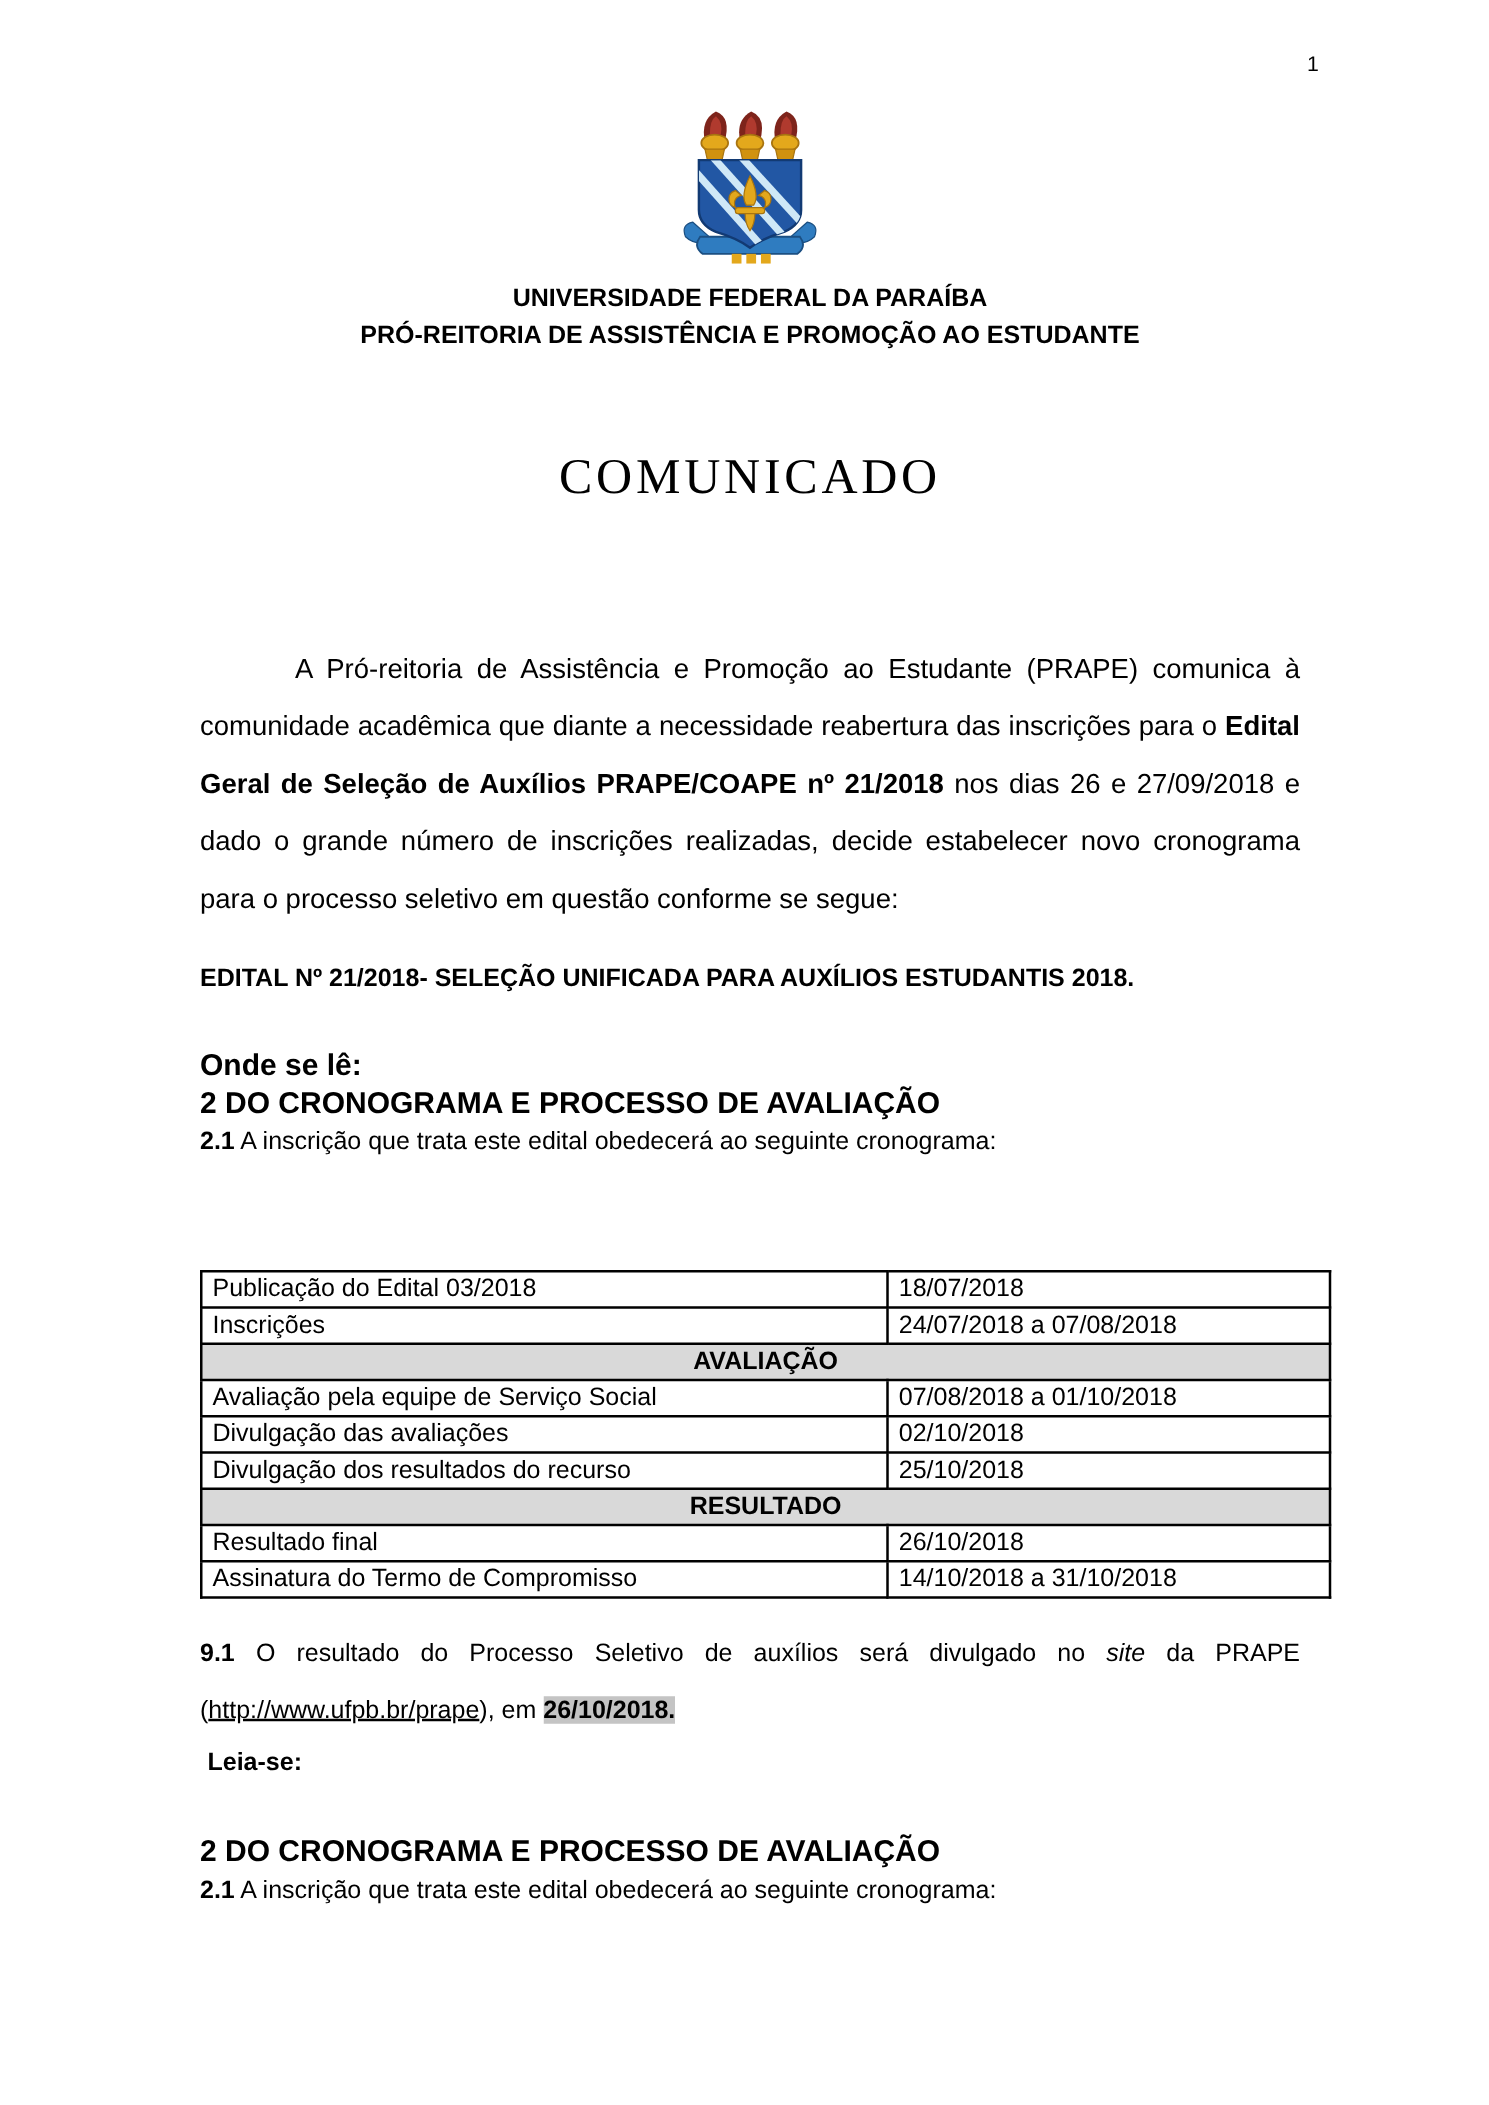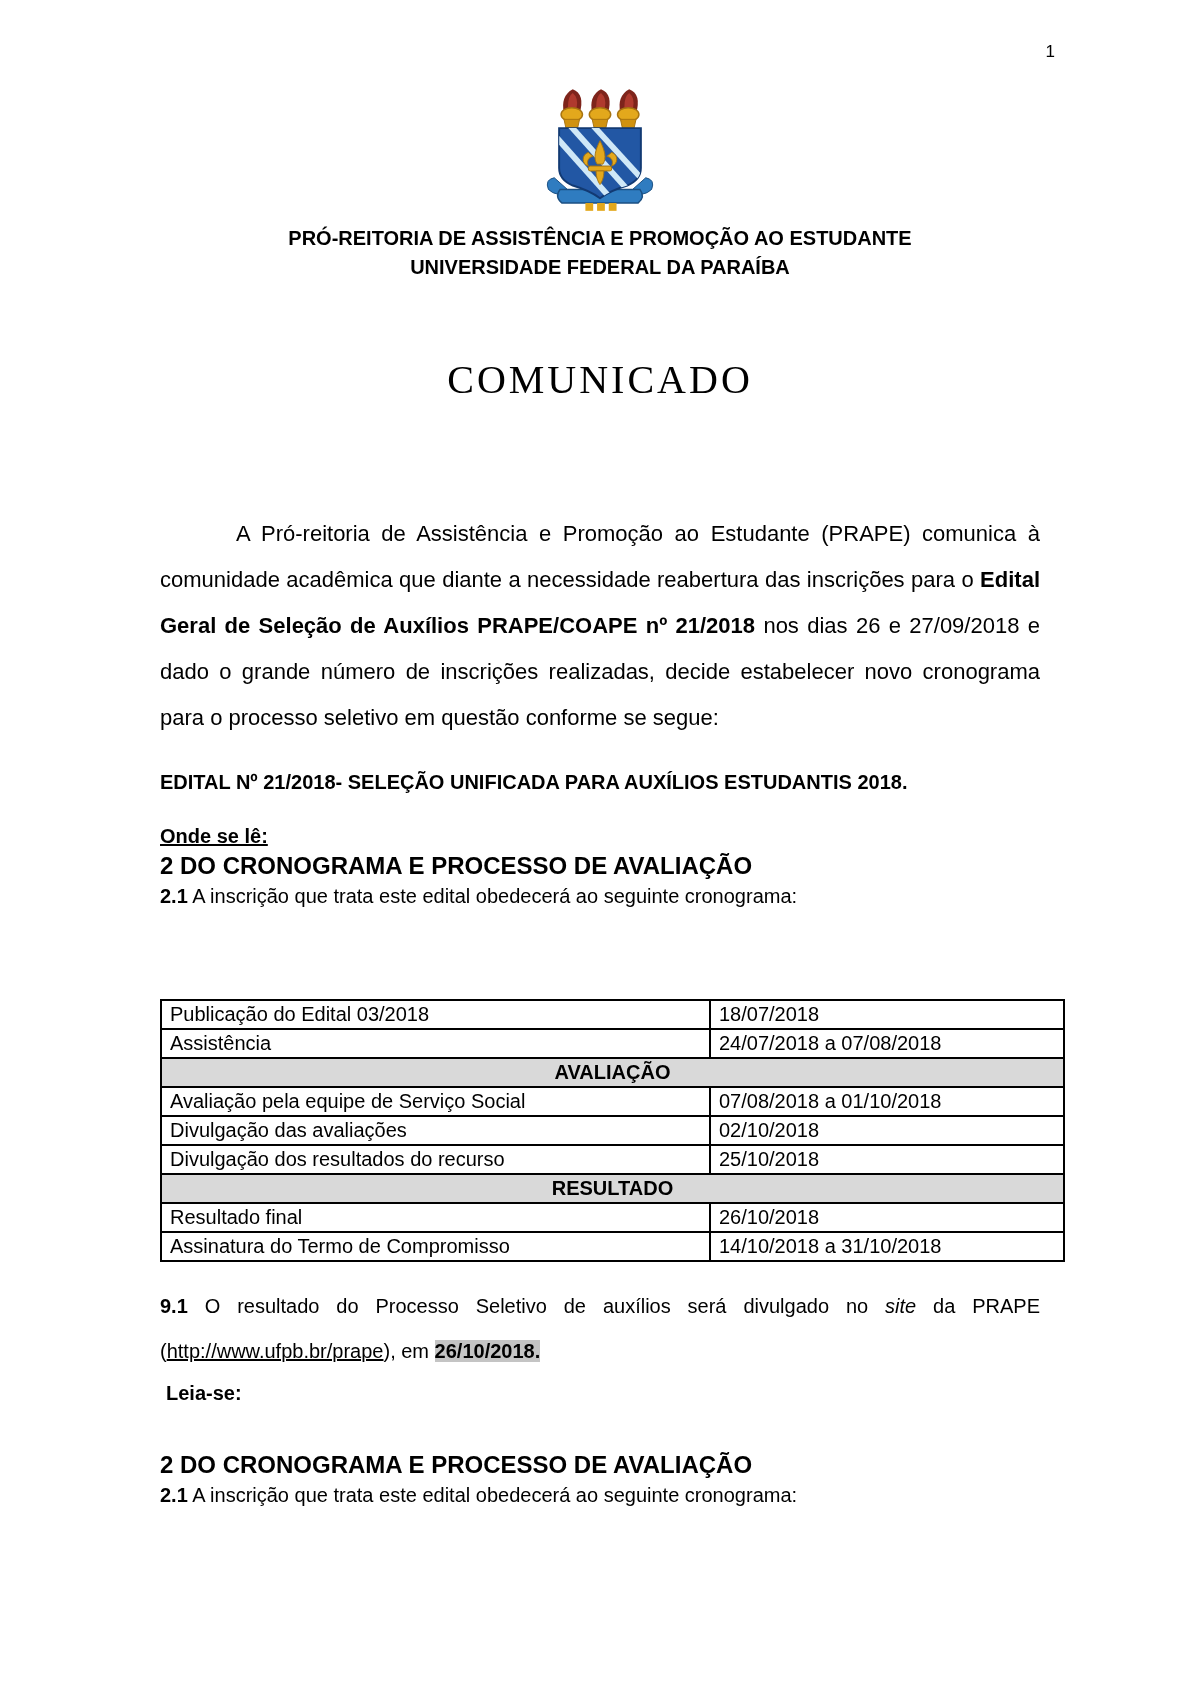--- a/index.html
+++ b/index.html
@@ -33,21 +33,21 @@
     margin-top:108px;
     font-size:22px;
     line-height:46px;
     text-align:justify;
     text-indent:76px;
   }
   .bold { font-weight:bold; }
   .italic { font-style:italic; }
 
   .h-edital { margin-top:26px; font-size:20px; font-weight:bold; line-height:30px; }
-  .h-onde   { margin-top:24px; font-size:20px; font-weight:bold; line-height:30px;text-decoration:underline; }
+  .h-onde   { margin-top:40px; font-size:24px; font-weight:bold; line-height:30px; }
   .h-section{ font-size:24px; font-weight:bold; line-height:30px; }
   .line-21  { font-size:20px; line-height:30px; }
 
   table.schedule { border-collapse:collapse; margin-top:88px; width:905px; }
   table.schedule td {
     border:2px solid #000;
     font-size:20px;
     padding:1px 8px 2px 8px;
     height:29px;
     vertical-align:middle;
@@ -117,43 +117,43 @@
           <path d="M63 70 C56 72 56 82 63 84 C61 79 63 75 68 74 Z"></path>
           <path d="M87 70 C94 72 94 82 87 84 C89 79 87 75 82 74 Z"></path>
           <rect x="63" y="84" width="24" height="5" rx="2"></rect>
           <path d="M71 89 C71 96 73 100 75 103 C77 100 79 96 79 89 Z"></path>
         </g>
       </svg>
     </span>
   </div>
 
   <div class="org-block">
+    <div>UNIVERSIDADE FEDERAL DA PARAÍBA</div>
     <div>PRÓ-REITORIA DE ASSISTÊNCIA E PROMOÇÃO AO ESTUDANTE</div>
-    <div>UNIVERSIDADE FEDERAL DA PARAÍBA</div>
   </div>
 
   <h1 class="doc-title">COMUNICADO</h1>
 
   <p class="intro"><span>A Pró-reitoria de Assistência e Promoção ao Estudante (PRAPE) comunica à comunidade acadêmica que diante a necessidade reabertura das inscrições para o </span><span class="bold">Edital Geral de Seleção de Auxílios PRAPE/COAPE nº 21/2018</span><span> nos dias 26 e 27/09/2018 e dado o grande número de inscrições realizadas, decide estabelecer novo cronograma para o processo seletivo em questão conforme se segue:</span></p>
 
   <div class="h-edital">EDITAL Nº 21/2018- SELEÇÃO UNIFICADA PARA AUXÍLIOS ESTUDANTIS 2018.</div>
 
   <div class="h-onde">Onde se lê:</div>
 
   <div class="h-section">2 DO CRONOGRAMA E PROCESSO DE AVALIAÇÃO</div>
   <div class="line-21"><span class="bold">2.1</span><span> A inscrição que trata este edital obedecerá ao seguinte cronograma:</span></div>
 
   <table class="schedule">
     <tbody>
       <tr>
         <td class="c1">Publicação do Edital 03/2018</td>
         <td class="c2">18/07/2018</td>
       </tr>
       <tr>
-        <td class="c1">Assistência</td>
+        <td class="c1">Inscrições</td>
         <td class="c2">24/07/2018 a 07/08/2018</td>
       </tr>
       <tr>
         <td class="section" colspan="2">AVALIAÇÃO</td>
       </tr>
       <tr>
         <td class="c1">Avaliação pela equipe de Serviço Social</td>
         <td class="c2">07/08/2018 a 01/10/2018</td>
       </tr>
       <tr>

